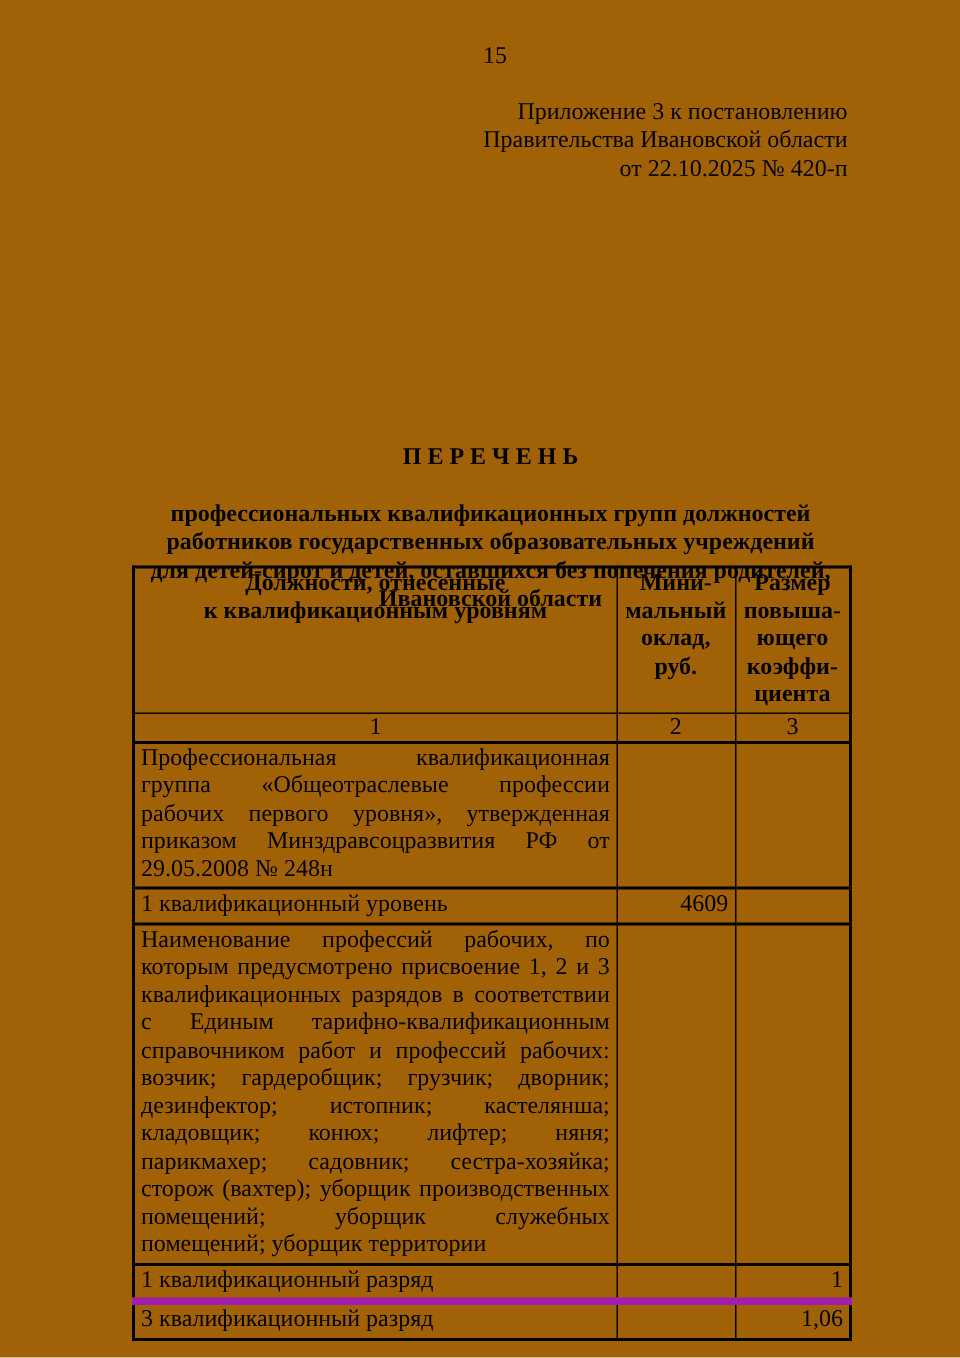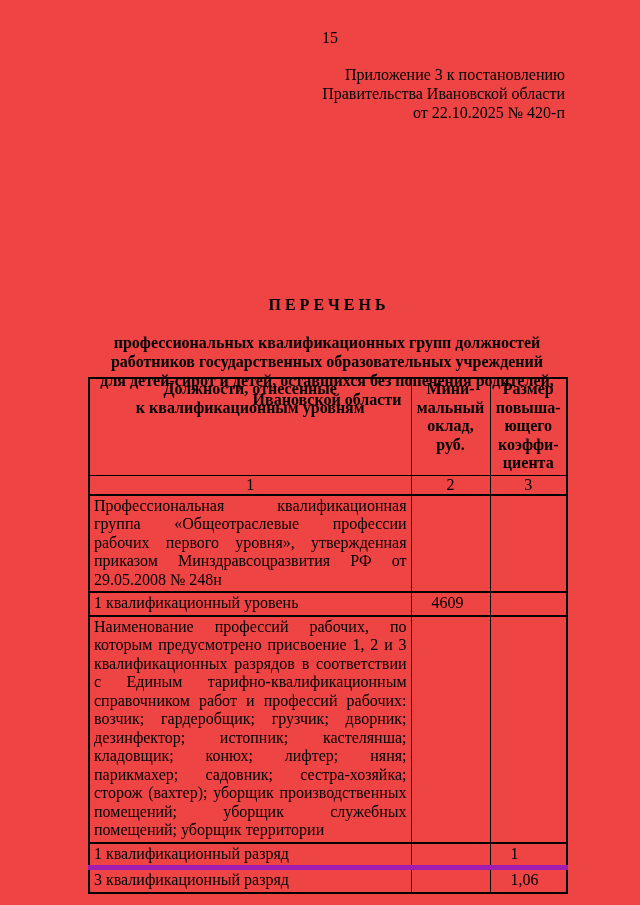--- a/index.html
+++ b/index.html
@@ -4,21 +4,21 @@
 <style>
   html, body {
     margin: 0;
     padding: 0;
     background: #ffffff;
   }
   .page {
     position: relative;
     width: 640px;
     height: 905px;
-    background: #ef4444;
+    background: #a16207;
     font-family: "Liberation Serif", "DejaVu Serif", serif;
     font-size: 16px;
     color: #000000;
     overflow: hidden;
   }
   .pagenum {
     position: absolute;
     top: 29px;
     left: 20px;
     width: 620px;
@@ -72,21 +72,21 @@
   table.doc-table tr.nums td {
     text-align: center;
     height: 14px;
     line-height: 15px;
     border-bottom: 2px solid #000;
   }
   table.doc-table td.justify {
     text-align: justify;
     white-space: normal;
   }
-  table.doc-table td.center { text-align: left; padding-left: 20px; }
+  table.doc-table td.center { text-align: right; padding-left: 20px; }
   table.doc-table tr.b2 td { border-bottom: 2px solid #000; }
   table.doc-table tr.thin td { border-bottom: 5px solid #a21caf; }
 </style>
 </head>
 <body>
 
 <div class="page">
 
   <div class="pagenum">15</div>
 

